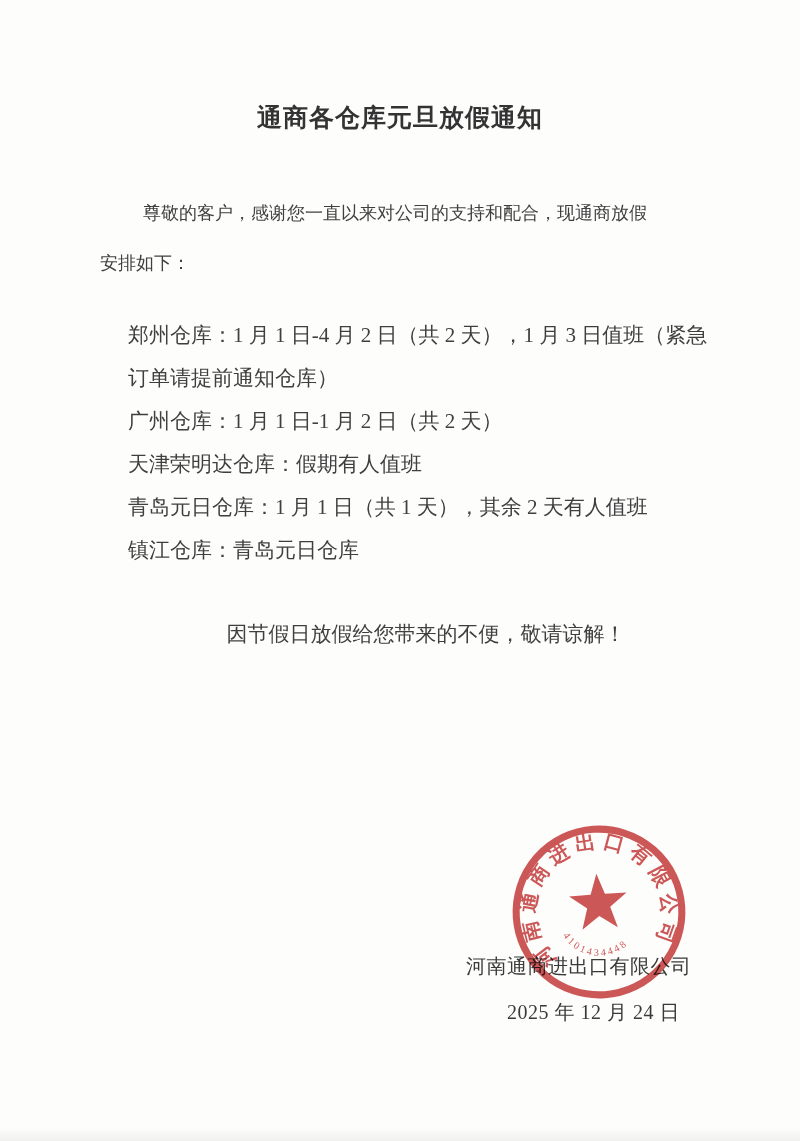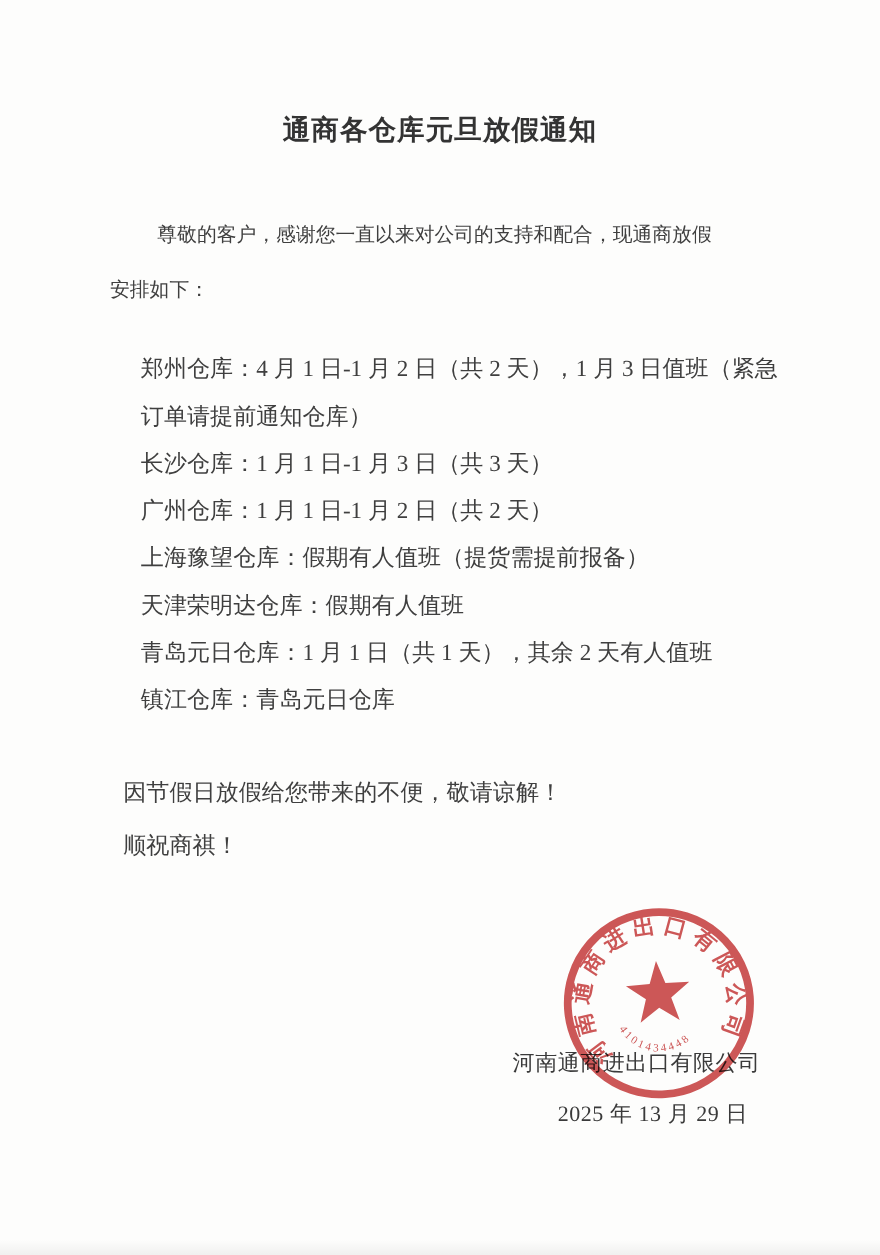--- a/index.html
+++ b/index.html
@@ -37,20 +37,21 @@
   .greeting .line.indent{ text-indent:43px; }
   .schedule{
     margin:26px 60px 0 128px;
     font-size:21px;
     line-height:43px;
   }
   .closing{
     margin:38px 60px 0 112px;
     font-size:21px;
     line-height:48px;
+    text-align:center;
   }
   .signature{
     position:absolute;
     left:466px; top:953px;
     font-size:20px;
     letter-spacing:0.5px;
     color:#3a3a3a;
     white-space:nowrap;
   }
   .doc-date{
@@ -78,37 +79,34 @@
 <div class="page">
 
   <h1 class="title">通商各仓库元旦放假通知</h1>
 
   <div class="greeting">
     <div class="line indent">尊敬的客户，感谢您一直以来对公司的支持和配合，现通商放假</div>
     <div class="line">安排如下：</div>
   </div>
 
   <div class="schedule">
-      <div class="line">郑州仓库：4 月 1 日-1 月 2 日（共 2 天），1 月 3 日值班（紧急</div>
+      <div class="line">郑州仓库：1 月 1 日-4 月 2 日（共 2 天），1 月 3 日值班（紧急</div>
       <div class="line">订单请提前通知仓库）</div>
-      <div class="line">长沙仓库：1 月 1 日-1 月 3 日（共 3 天）</div>
       <div class="line">广州仓库：1 月 1 日-1 月 2 日（共 2 天）</div>
-      <div class="line">上海豫望仓库：假期有人值班（提货需提前报备）</div>
       <div class="line">天津荣明达仓库：假期有人值班</div>
       <div class="line">青岛元日仓库：1 月 1 日（共 1 天），其余 2 天有人值班</div>
       <div class="line">镇江仓库：青岛元日仓库</div>
     </div>
 
   <div class="closing">
     <div class="line">因节假日放假给您带来的不便，敬请谅解！</div>
-    <div class="line">顺祝商祺！</div>
   </div>
 
   <div class="signature">河南通商进出口有限公司</div>
-  <div class="doc-date">2025 年 13 月 29 日</div>
+  <div class="doc-date">2025 年 12 月 24 日</div>
 
   <svg class="seal" viewBox="0 0 190 190" xmlns="http://www.w3.org/2000/svg">
     <defs>
       <path id="arcTop" d="M 50.5,139.5 A 63,63 0 1 1 139.5,139.5" fill="none"></path>
       <path id="arcBottom" d="M 56,112 A 42,42 0 0 0 134,112" fill="none"></path>
     </defs>
     <circle cx="95" cy="95" r="82" fill="none" stroke="#c84141" stroke-width="7"></circle>
     <path d="M95,57 L102.1,77.3 L123.5,77.7 L106.4,90.7 L112.6,111.3 L95,99 L77.4,111.3 L83.6,90.7 L66.5,77.7 L87.9,77.3 Z" fill="#c84141"></path>
     <text font-size="20" letter-spacing="6" fill="#c84141" font-weight="700">
       <textPath href="#arcTop" startOffset="0">河南通商进出口有限公司</textPath>

